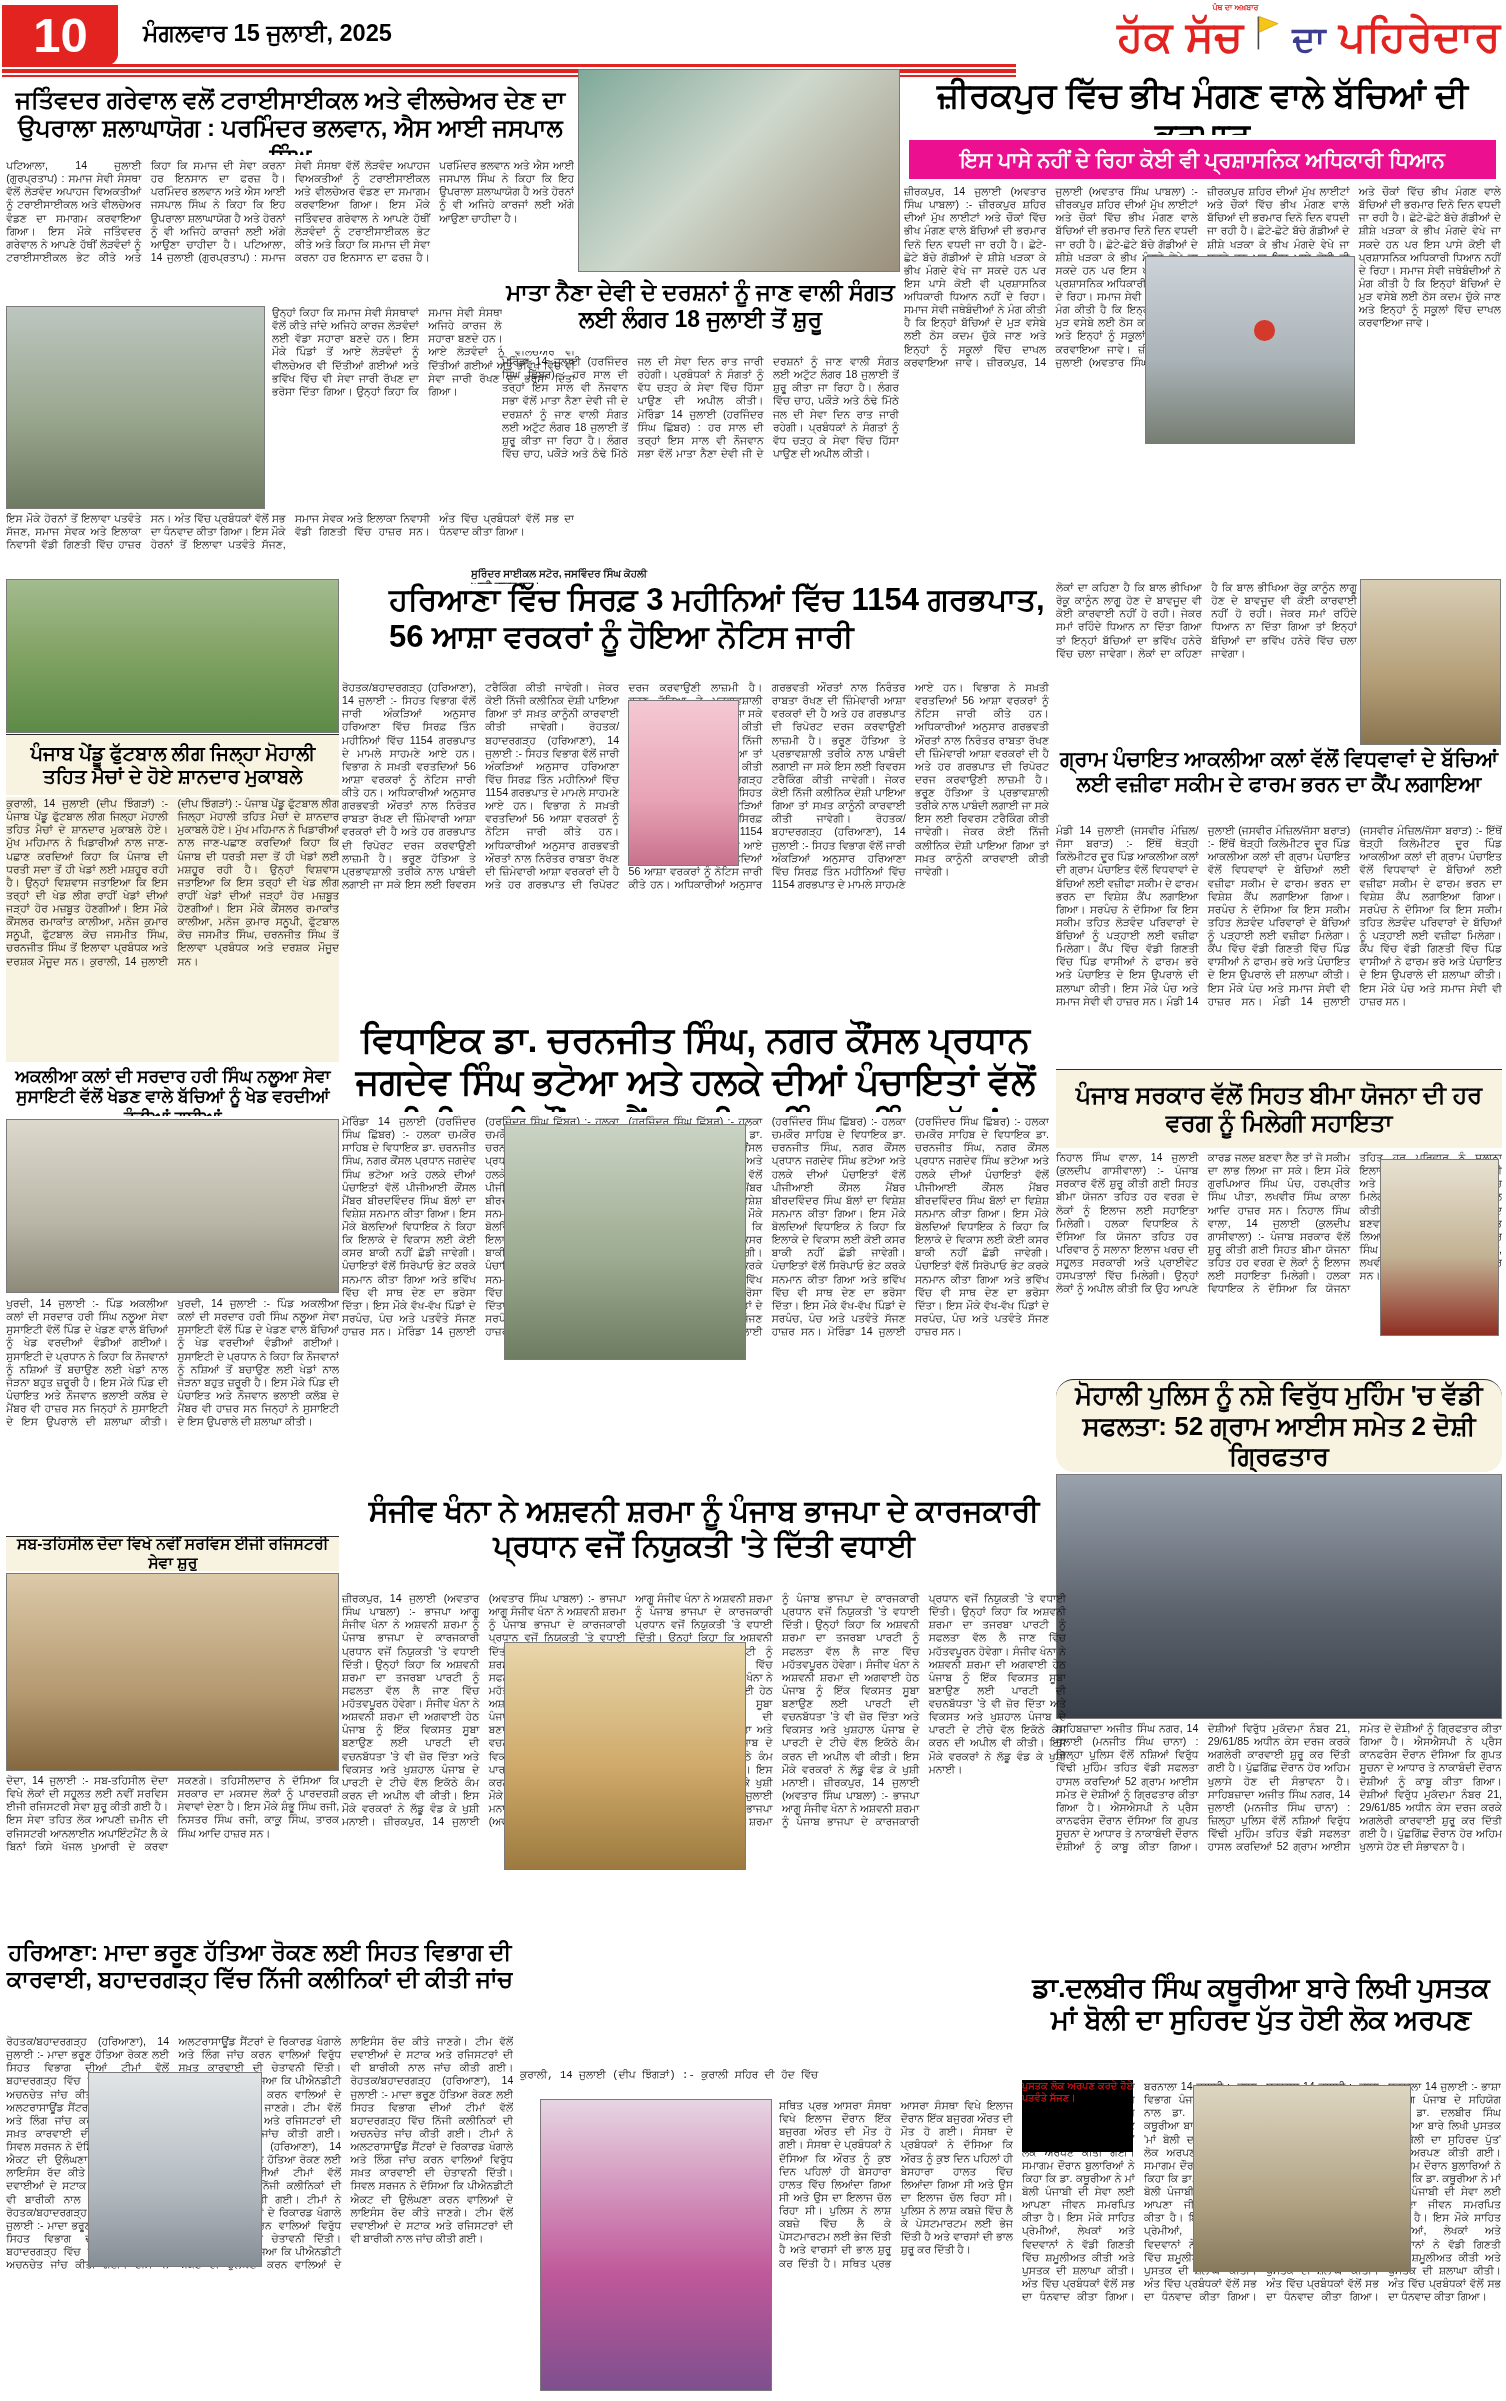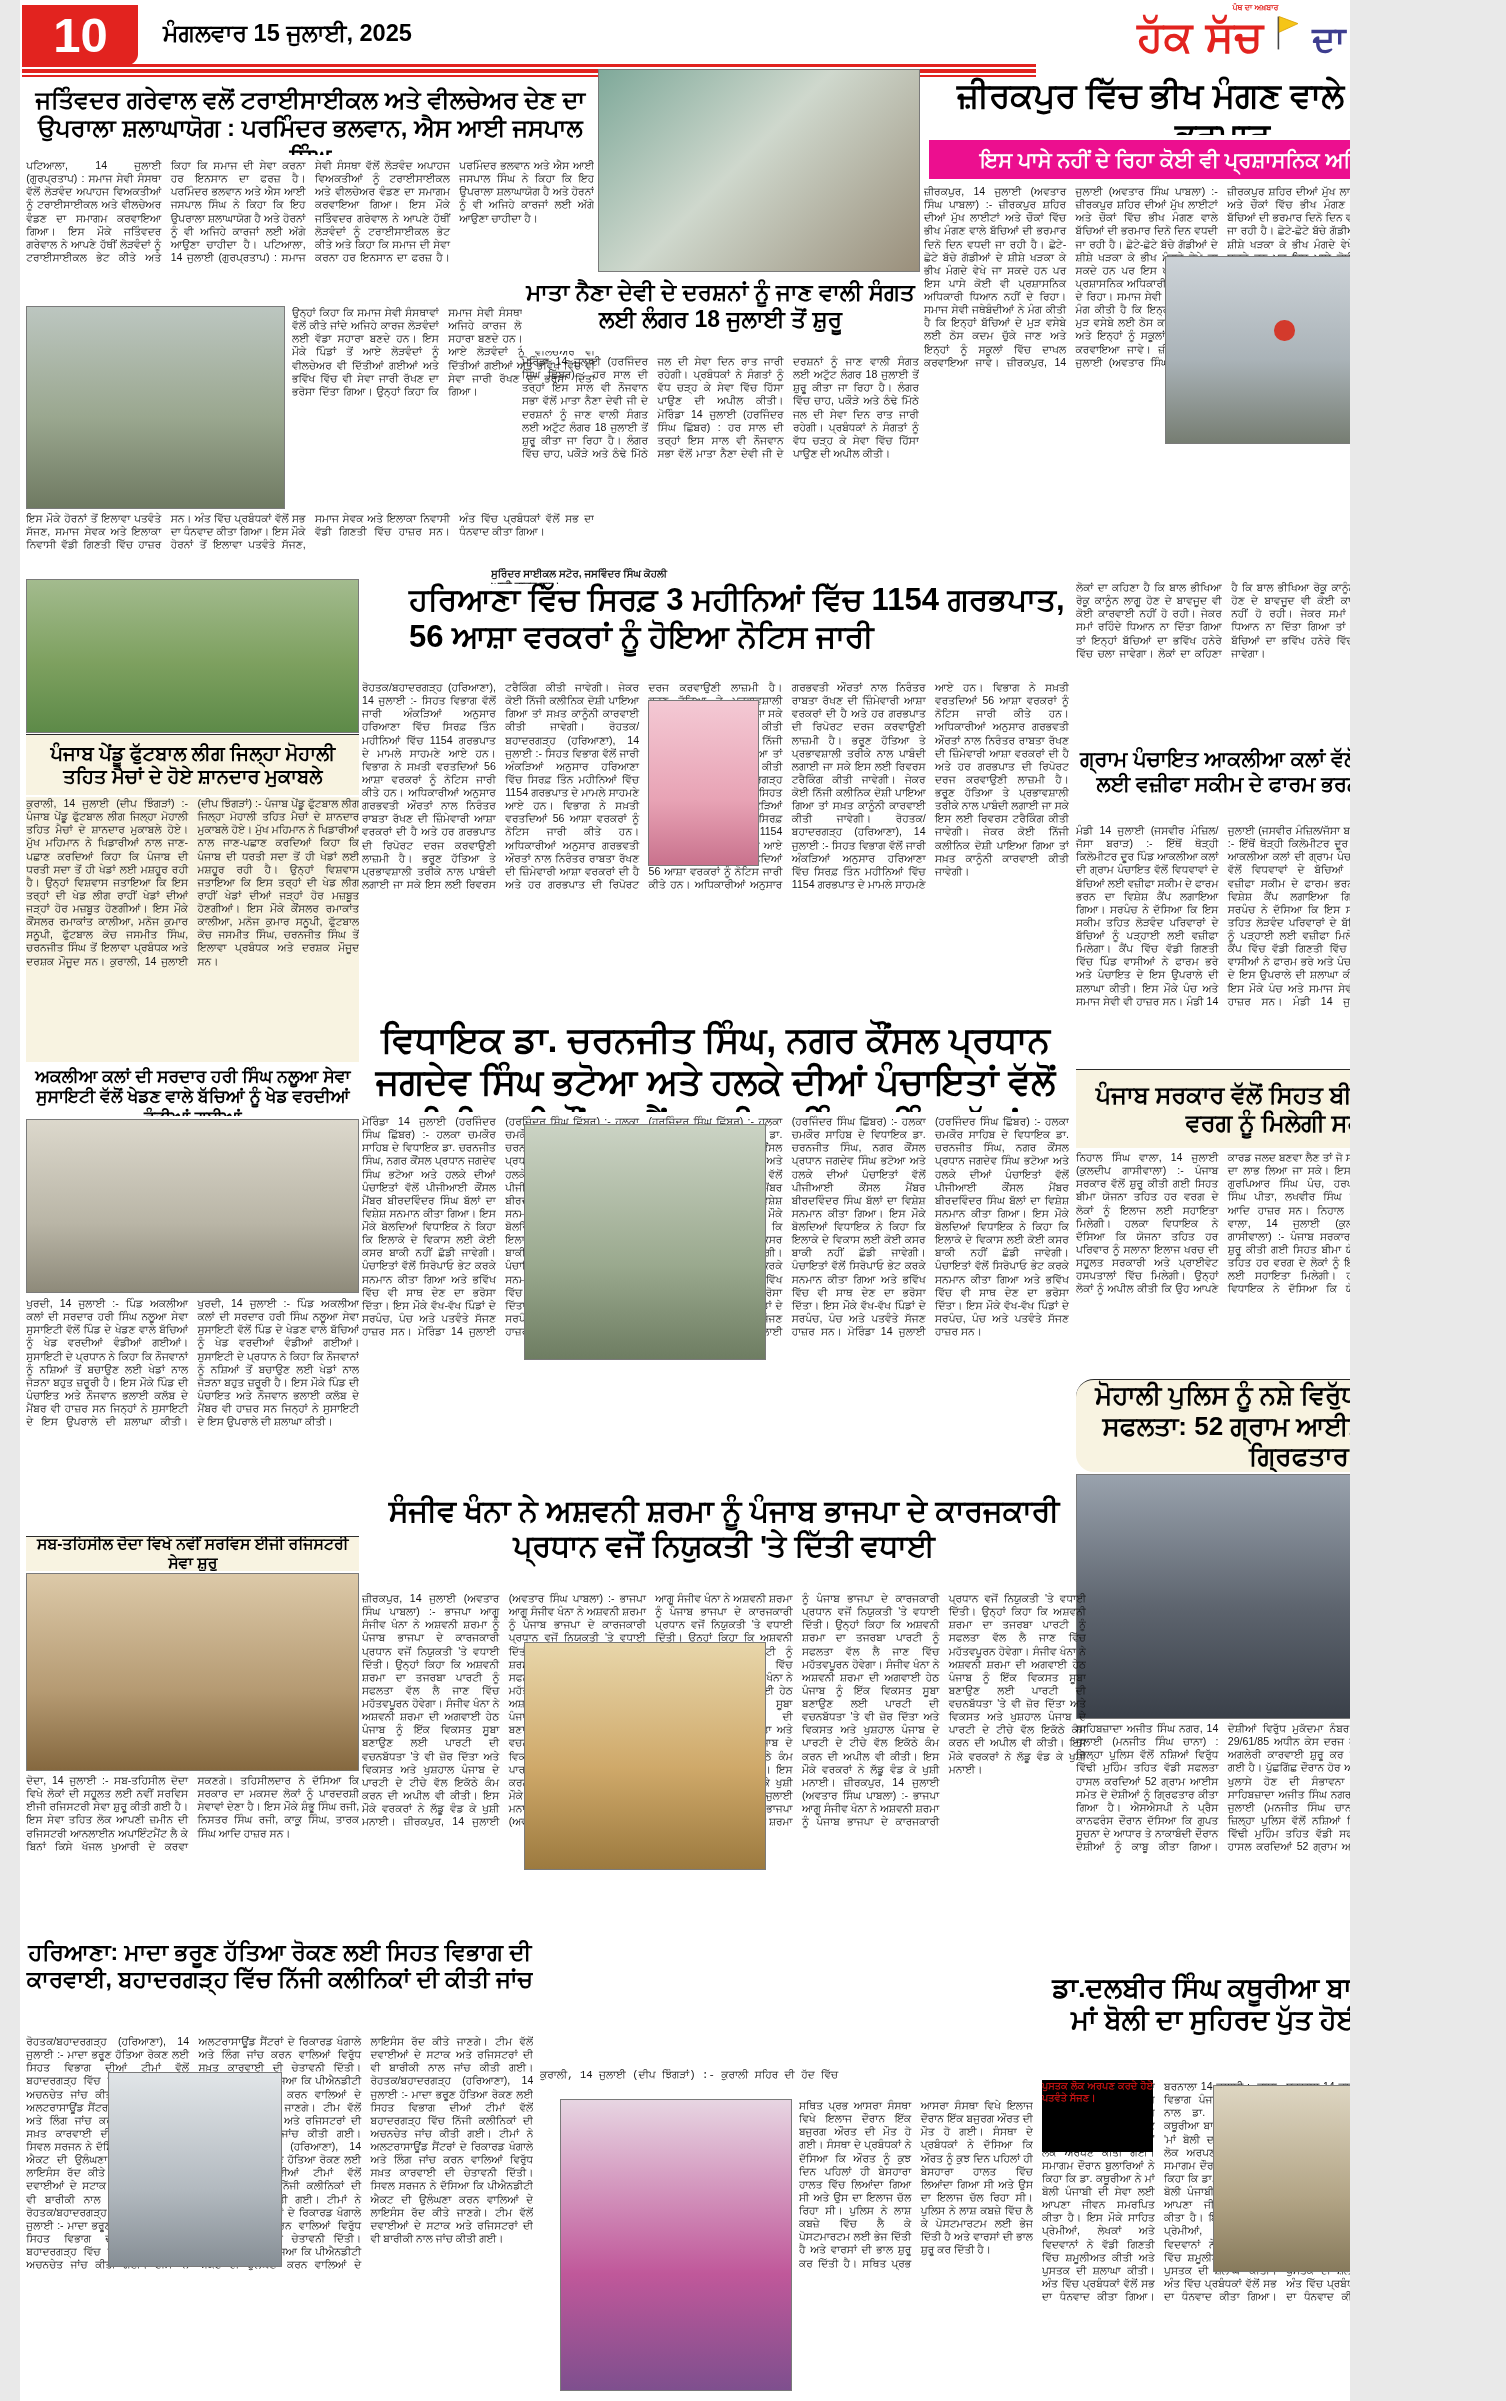--- a/index.html
+++ b/index.html
@@ -1,17 +1,17 @@
 <!DOCTYPE html>
 <html style="font-size:12.6px"><head>
 <meta charset="utf-8">
 <style>
   html,body{margin:0;padding:0;background:#e9e9e9;}
-  #page{position:relative;width:1330px;height:2401px;background:#ffffff;overflow:hidden;
-        font-family:"Liberation Sans","DejaVu Sans",sans-serif;color:#111;margin-left:20px;}
+  #page{position:relative;width:1506px;height:2401px;background:#ffffff;overflow:hidden;
+        font-family:"Liberation Sans","DejaVu Sans",sans-serif;color:#111;}
   .hl{position:absolute;box-sizing:border-box;font-weight:bold;color:#000;text-align:center;
       overflow:hidden;line-height:1.18;}
   .band{background:#f8f3e1;border-top:1.6px solid #2b2b2b;display:flex;align-items:center;
         justify-content:center;}
   .body-block{position:absolute;box-sizing:border-box;font-size:10.6px;line-height:1.24;
       text-align:justify;color:#151515;overflow:hidden;column-gap:9.4px;}
   .c2{column-count:2}.c3{column-count:3}.c4{column-count:4}.c5{column-count:5}
   .cream{background:#f8f3e1;}
   .photo{position:absolute;box-sizing:border-box;border:0.8px solid #7a7a7a;}
   .badge{position:absolute;left:2.4px;top:4.7px;width:116px;height:60px;background:#e2231f;

